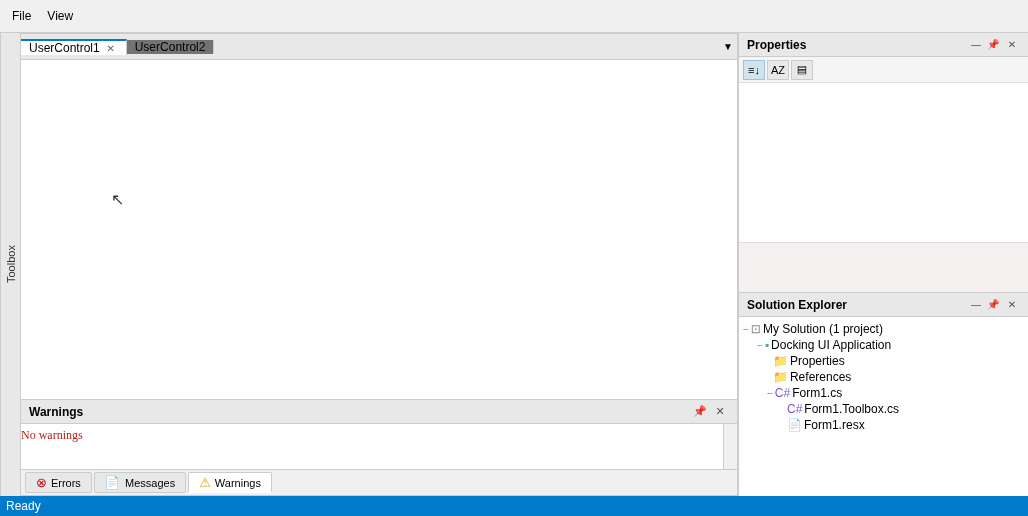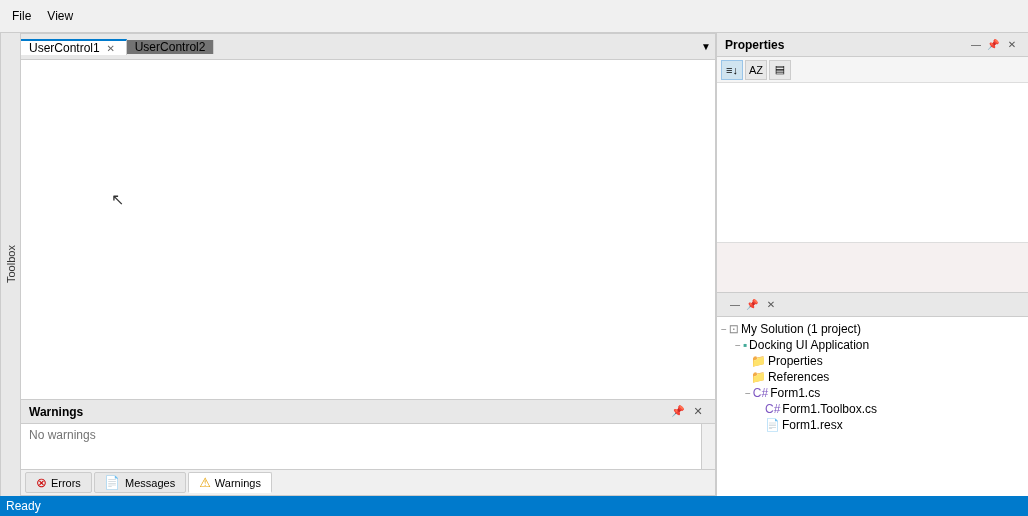--- a/index.html
+++ b/index.html
@@ -169,25 +169,26 @@
       align-items: center;
       justify-content: center;
       cursor: pointer;
       font-size: 11px;
       color: #555;
       margin-left: 2px;
     }
 
     .panel-content {
       flex: 1;
-      padding: 4px 8px;
-      font-size: 12px;
-      color: #737373;
+      padding: 4px 0;
+      font-size: 12px;
+      color: #b91c1c;
       overflow-y: auto;
       position: relative;
+      font-family: Liberation Serif, serif;
     }
 
     .panel-content-scrollbar {
       position: absolute;
       right: 0;
       top: 0;
       bottom: 0;
       width: 14px;
       background: #f0f0f0;
       border-left: 1px solid #ccc;
@@ -217,21 +218,21 @@
     .panel-tab.active {
       background: white;
       border-bottom-color: white;
     }
     .tab-icon-error { color: #cc0000; font-size: 13px; }
     .tab-icon-messages { color: #666; font-size: 13px; }
     .tab-icon-warnings { color: #e6a000; font-size: 13px; }
 
     
     .right-panel {
-      width: 312px;
+      width: 290px;
       display: flex;
       flex-direction: column;
       border-left: 1px solid #ccc;
       flex-shrink: 0;
     }
 
     .properties-panel {
       flex: 0 0 260px;
       display: flex;
       flex-direction: column;
@@ -433,20 +434,21 @@
         <div class="props-tool-btn active" title="Categorized">≡↓</div>
         <div class="props-tool-btn" title="Alphabetical">AZ</div>
         <div class="props-tool-btn" title="Properties">▤</div>
       </div>
       <div class="props-content"></div>
       <div class="props-desc"></div>
     </div>
 
     <div class="solution-panel">
       <div class="sol-header">
+        <span class="sol-title">Solution Explorer</span>
         <div class="sol-btn">—</div>
         <div class="sol-btn">📌</div>
         <div class="sol-btn">✕</div>
       </div>
       <div class="sol-content">
 
         <div class="tree-item" style="padding-left: 2px;">
           <span class="expand-icon">−</span>
           <span style="color:#888;">⊡</span>
           <span>My Solution (1 project)</span>

